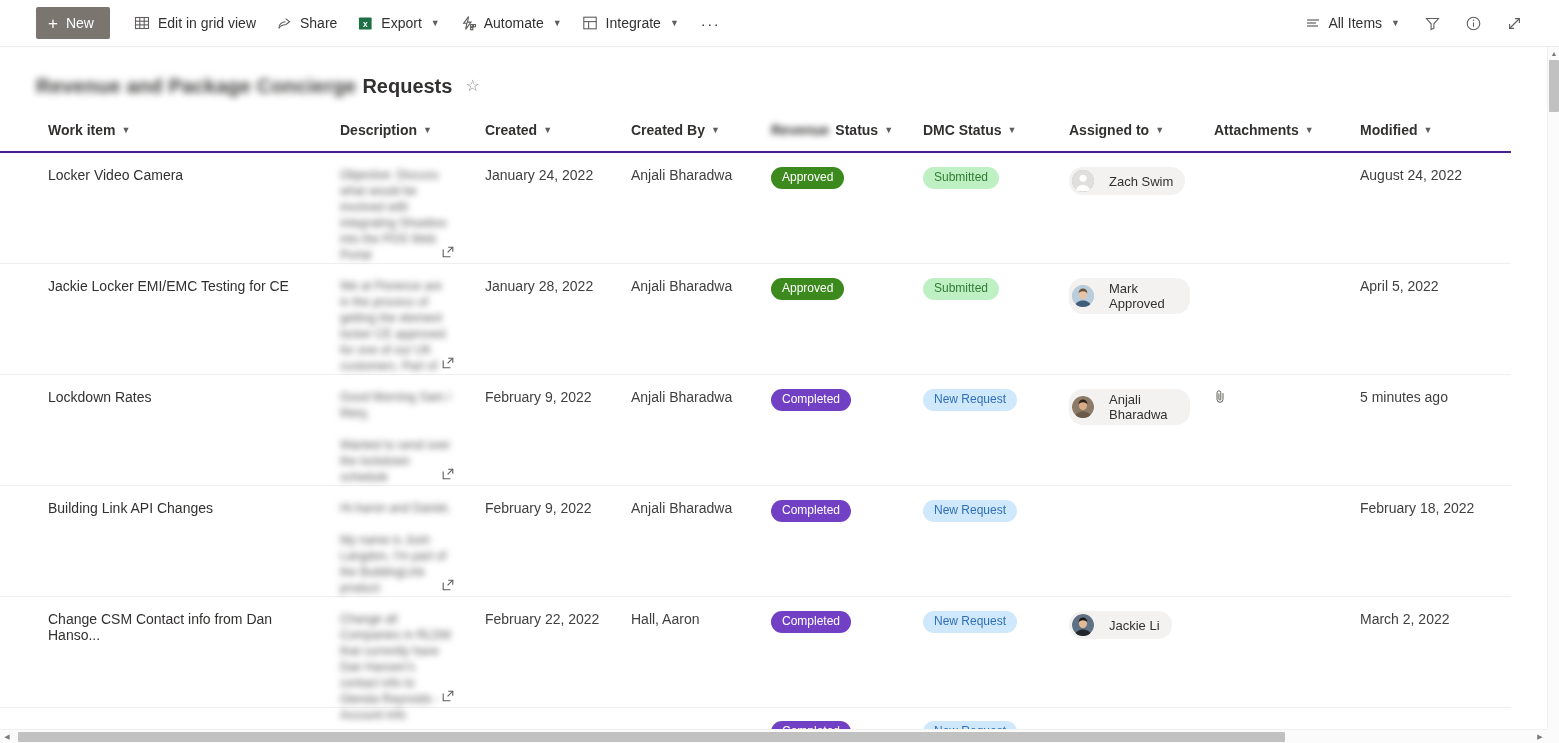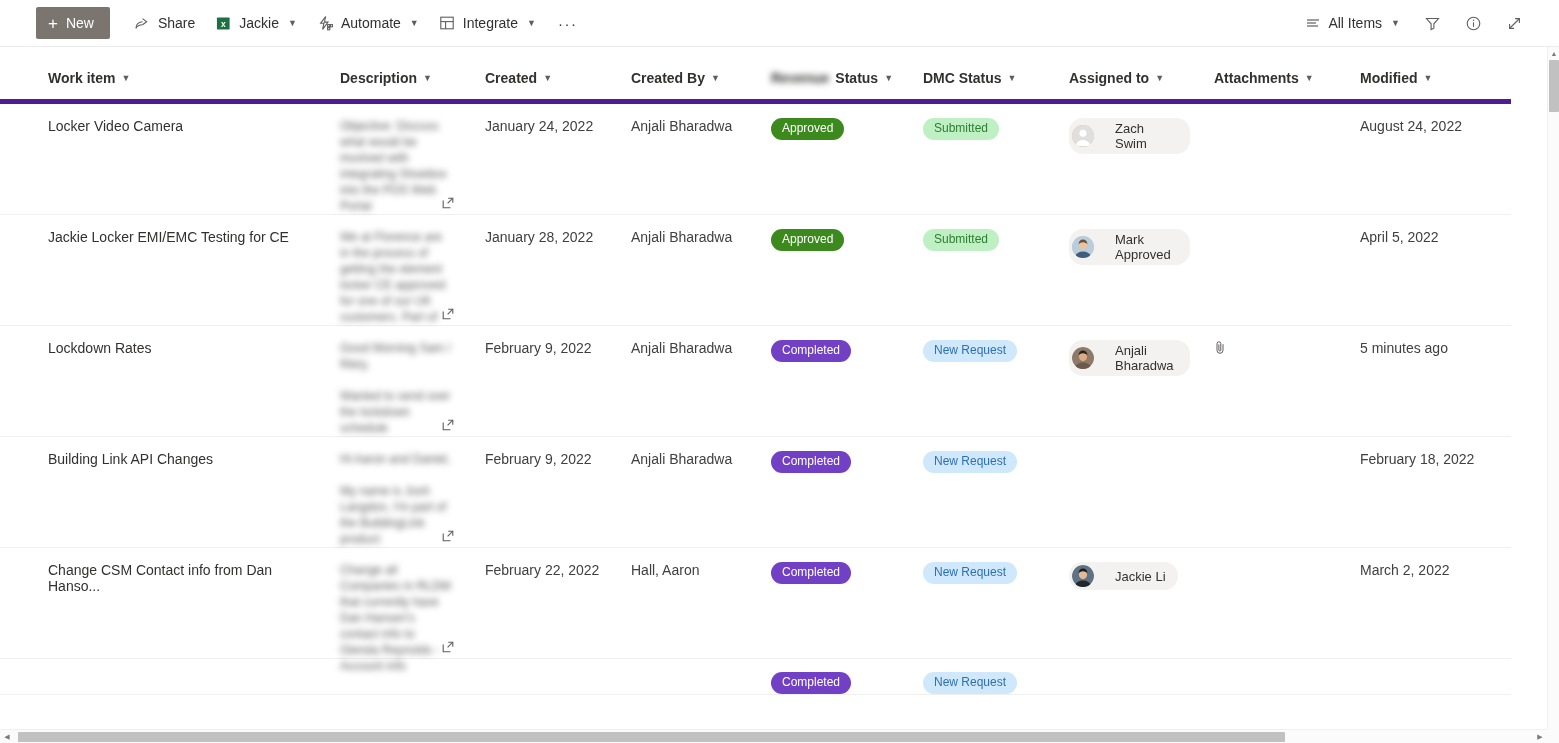--- a/index.html
+++ b/index.html
@@ -77,21 +77,21 @@
   }
 
   
   .list { margin-top: 10px; }
   table.sp { border-collapse: collapse; width: 1511px; table-layout: fixed; }
   table.sp th, table.sp td { text-align: left; vertical-align: top; }
 
   thead th {
     height: 42px;
     font-size: 14px; font-weight: 600; color: #323130;
-    border-bottom: 5px solid #4c1d95;
+    border-bottom: 2px solid #4c1d95;
     padding: 0;
     white-space: nowrap;
   }
   .th-inner {
     display: flex; align-items: center; gap: 6px;
     height: 42px; padding-left: 12px; cursor: pointer;
   }
   .th-chev { font-size: 9px; color: #605e5c; font-weight: 400; }
   .th-blur { filter: blur(3.2px); user-select: none; }
 
@@ -115,21 +115,21 @@
 
   
   .pill {
     display: inline-block; border-radius: 14px;
     padding: 4px 11px 5px 11px;
     font-size: 12px; line-height: 13px; white-space: nowrap;
   }
 
   
   .person {
-    display: inline-flex; align-items: center; gap: 21px;
+    display: inline-flex; align-items: center; gap: 15px;
     background: #f3f2f1; border-radius: 14px;
     padding: 3px 12px 3px 3px;
     font-size: 13px; color: #323130; cursor: pointer; max-width: 100%;
   }
   .avatar {
     width: 22px; height: 22px; border-radius: 50%;
     flex: none; overflow: hidden;
     display: inline-flex; align-items: flex-end; justify-content: center;
     background: #c8c6c4;
   }
@@ -190,40 +190,52 @@
 <body>
 
 <div class="commandbar">
   <div class="cb-left">
 
     <button class="new-btn">
       <span class="plus">+</span>
       <span>New</span>
     </button>
 
+    <div class="cb-item">
+      <span class="ico">
+        <svg width="16" height="16" viewBox="0 0 16 16" fill="none" stroke="#605e5c" stroke-width="1.1">
+          <rect x="1.5" y="2.5" width="13" height="11"></rect>
+          <line x1="1.5" y1="6.2" x2="14.5" y2="6.2"></line>
+          <line x1="1.5" y1="9.9" x2="14.5" y2="9.9"></line>
+          <line x1="5.8" y1="2.5" x2="5.8" y2="13.5"></line>
+          <line x1="10.2" y1="2.5" x2="10.2" y2="13.5"></line>
+        </svg>
+      </span>
+      <span>Edit in grid view</span>
+    </div>
 
     <div class="cb-item">
       <span class="ico">
         <svg width="16" height="16" viewBox="0 0 16 16" fill="none" stroke="#605e5c" stroke-width="1.1">
           <path d="M2 13.2c0-4 3-6.3 6.6-6.5"></path>
           <path d="M8.6 3.6 12.6 6.7 8.6 9.8"></path>
           <path d="M2 13.2c1.2-2.2 3.4-3.2 6.6-3.4"></path>
         </svg>
       </span>
       <span>Share</span>
     </div>
 
     <div class="cb-item">
       <span class="ico">
         <svg width="15" height="15" viewBox="0 0 16 16">
           <rect x="1" y="1.5" width="13.5" height="13" rx="1" fill="#1d7044"></rect>
           <text x="7.7" y="11.4" font-size="9" font-family="Liberation Sans, sans-serif" fill="#ffffff" text-anchor="middle" font-weight="bold">x</text>
         </svg>
       </span>
-      <span>Jackie</span>
+      <span>Export</span>
       <span class="chev">▼</span>
     </div>
 
     <div class="cb-item">
       <span class="ico">
         <svg width="16" height="16" viewBox="0 0 16 16" fill="none" stroke="#605e5c" stroke-width="1.1">
           <path d="M8.6 1.5 3.6 8.3h3.3l-1.3 6 5.4-7.2H7.5z"></path>
           <rect x="10.6" y="9.6" width="2.2" height="2.2"></rect>
           <rect x="10.6" y="12.6" width="2.2" height="2.2"></rect>
           <rect x="13.4" y="9.6" width="2.2" height="2.2"></rect>
@@ -288,20 +300,25 @@
           <polyline points="9,3.6 13.4,3.6 13.4,8"></polyline>
           <polyline points="8,13.4 3.6,13.4 3.6,9"></polyline>
         </svg>
       </span>
     </div>
   </div>
 </div>
 
 <div class="page">
 
+  <div class="title-row">
+    <span class="title-blur">Revenue and Package Concierge</span>
+    <span class="title-main">Requests</span>
+    <span class="fav-star">☆</span>
+  </div>
 
   <div class="list">
     <table class="sp">
       <colgroup>
         <col style="width:36px">
         <col style="width:292px">
         <col style="width:145px">
         <col style="width:146px">
         <col style="width:140px">
         <col style="width:152px">

